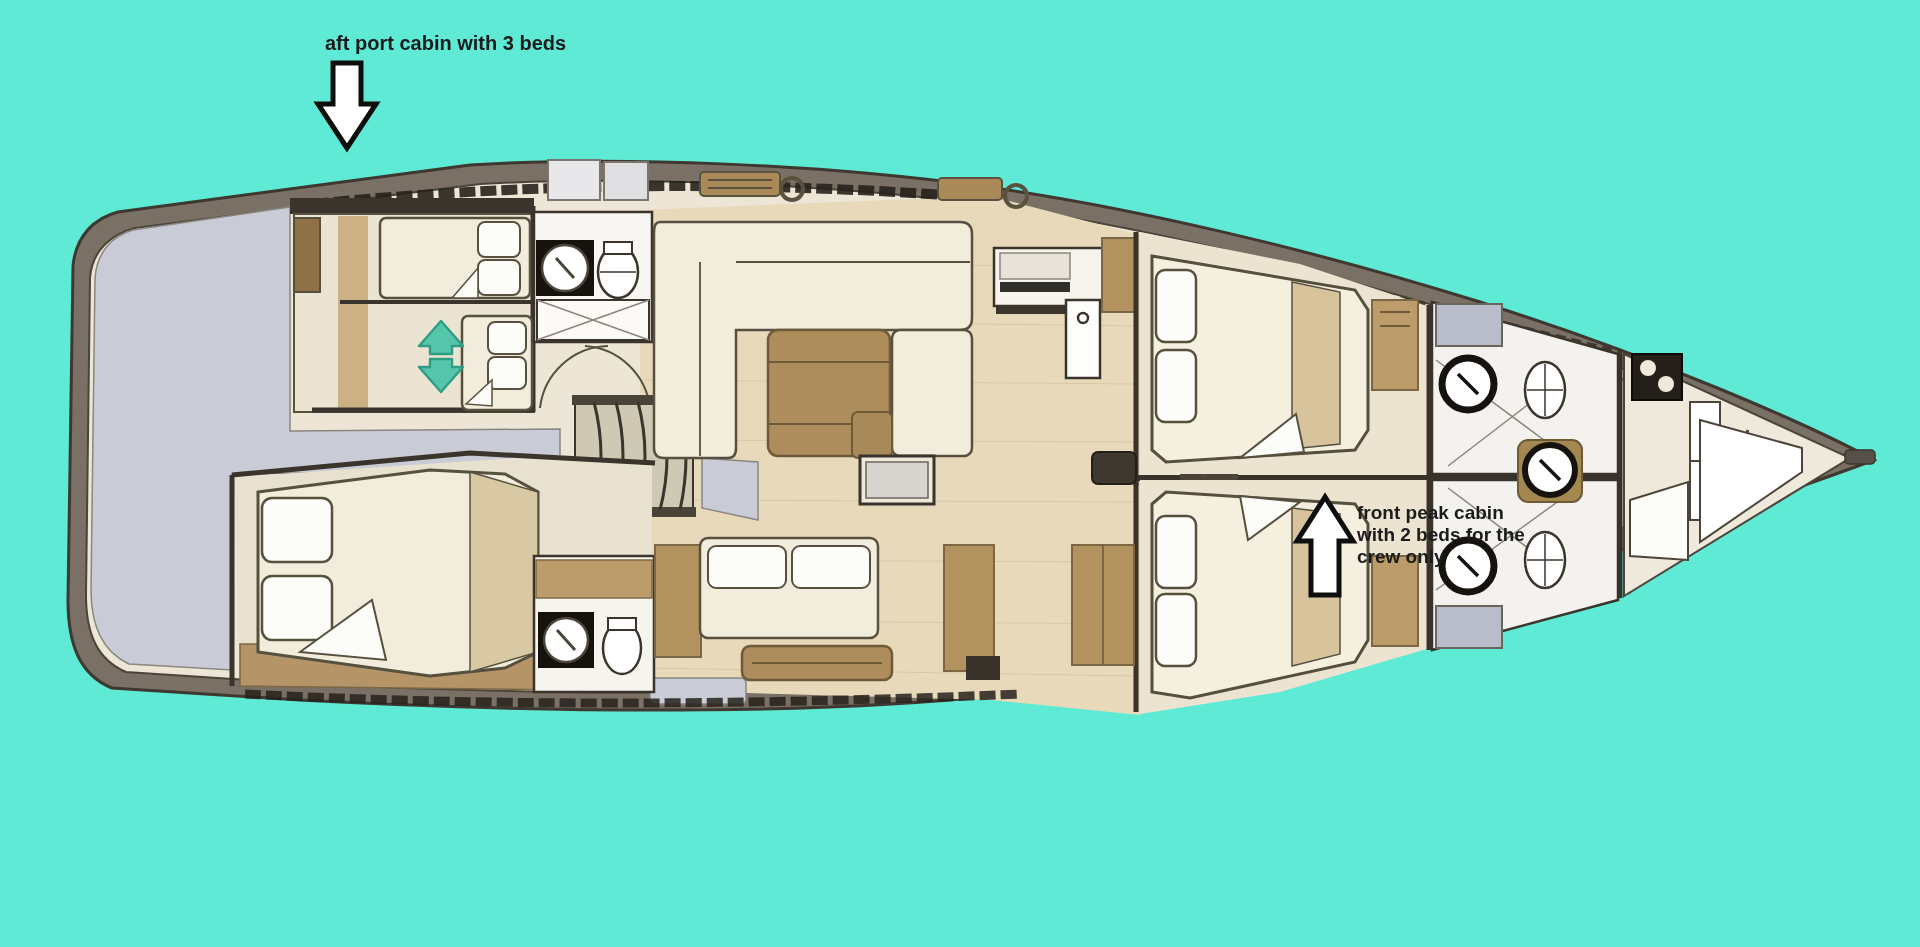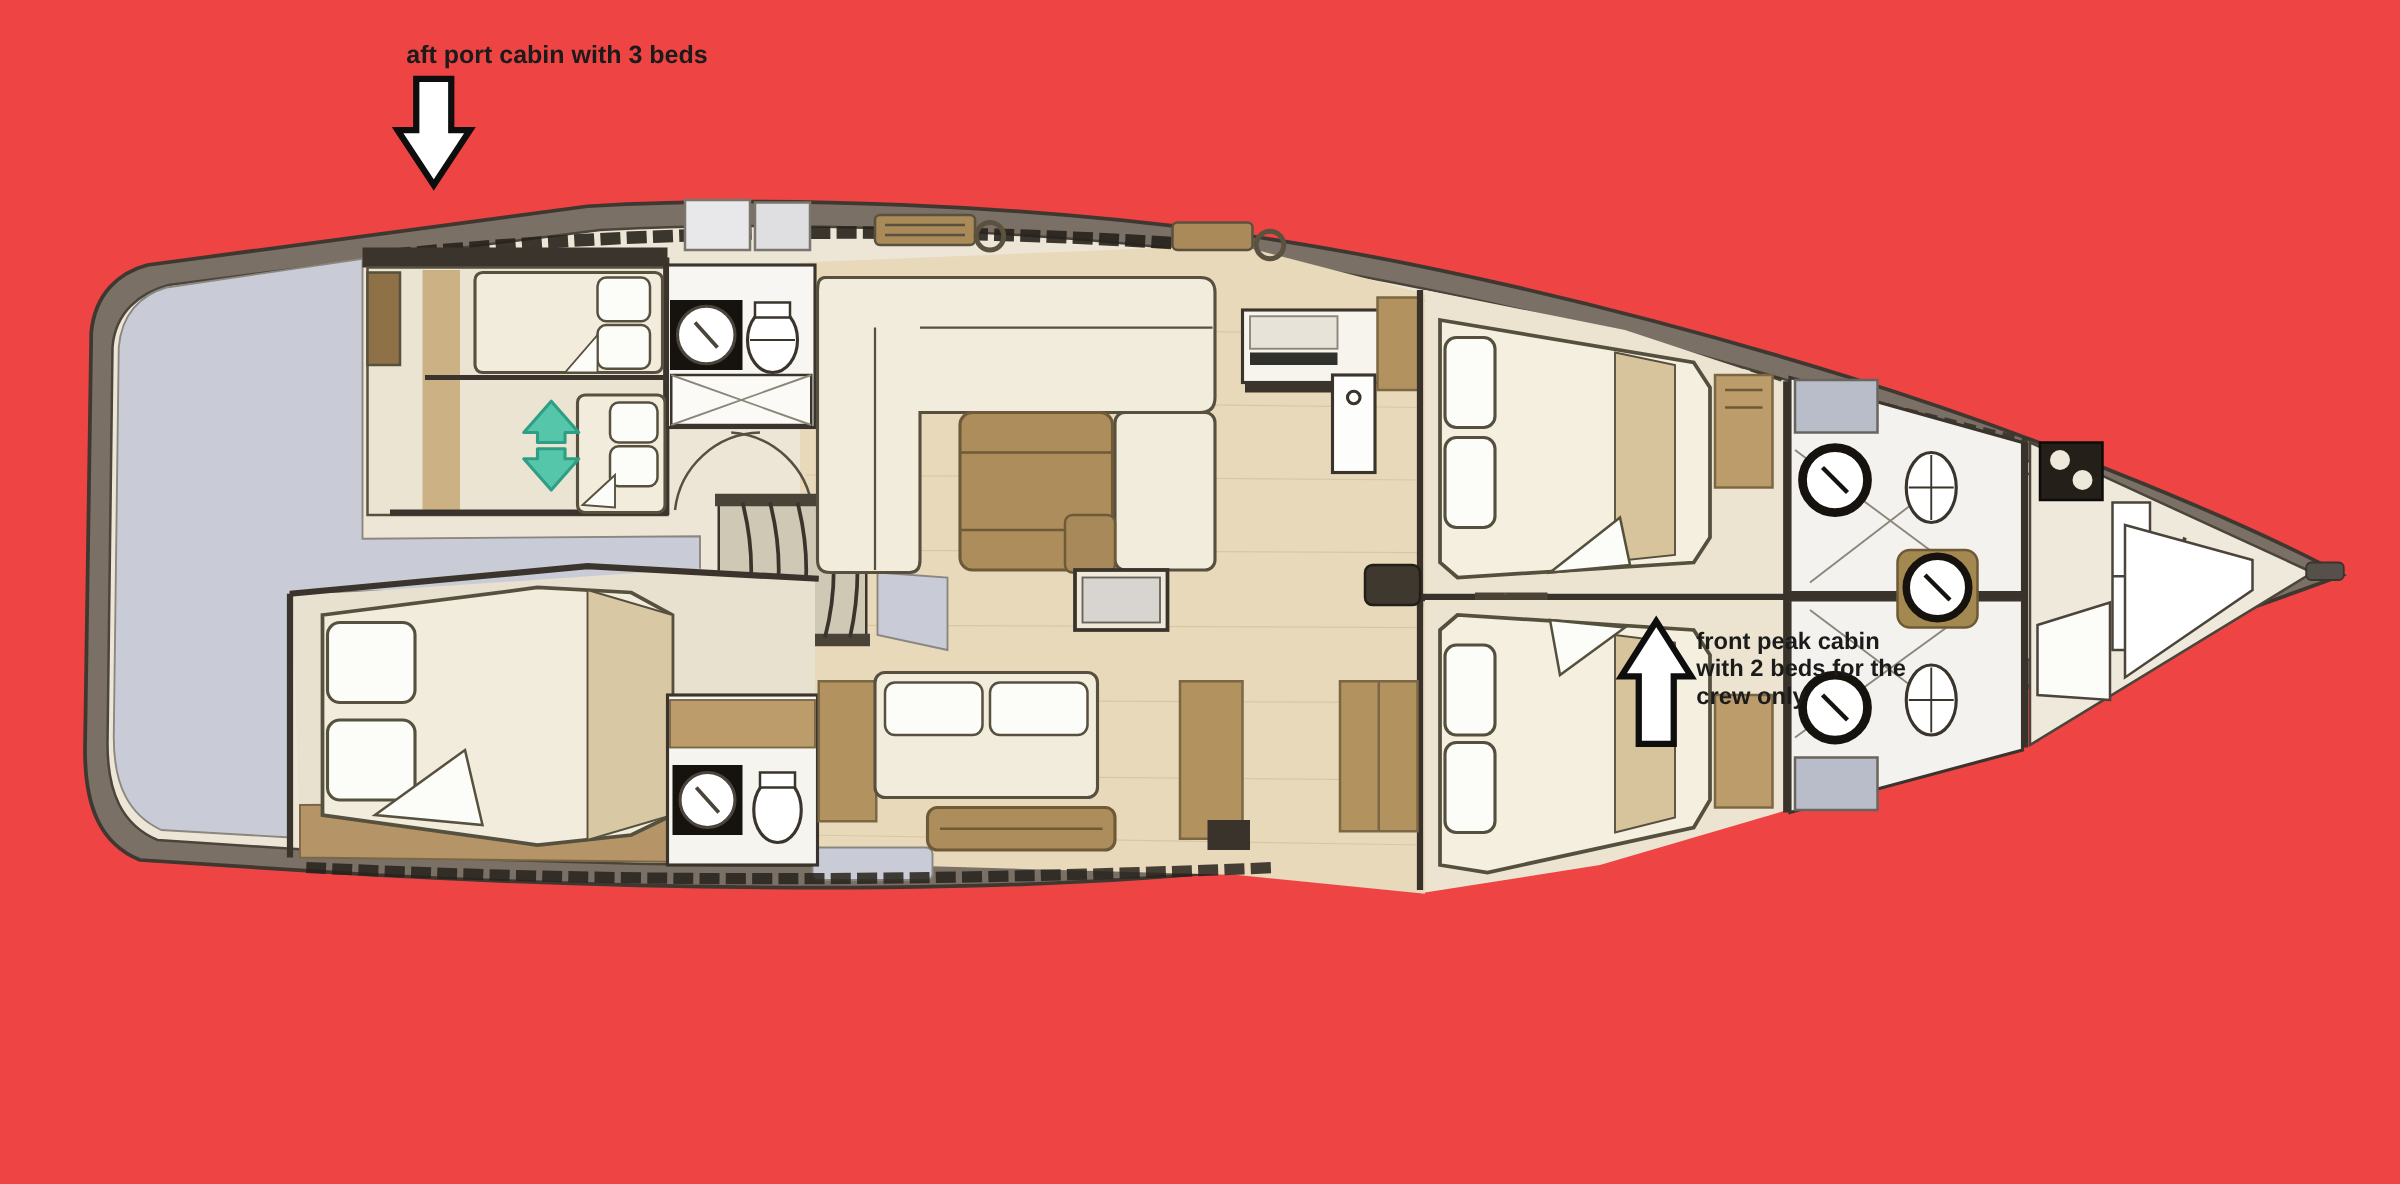--- a/index.html
+++ b/index.html
@@ -1,16 +1,16 @@
 <!DOCTYPE html>
 <html><head>
 <meta charset="utf-8">
 <style>
   html,body{margin:0;padding:0;background:#ffffff;}
-  #canvas{position:relative;width:1920px;height:947px;background:#ef4444;overflow:hidden;
+  #canvas{position:relative;width:1920px;height:947px;background:#5eead4;overflow:hidden;
           font-family:"Liberation Sans", sans-serif;}
   svg{position:absolute;left:0;top:0;}
   .ann{font-family:"Liberation Sans", sans-serif;font-weight:bold;fill:#1b1b1b;}
   .ann1{font-size:20px;}
   .ann2{font-size:19px;}
 </style>
 </head>
 <body>
 
 <div id="canvas">

